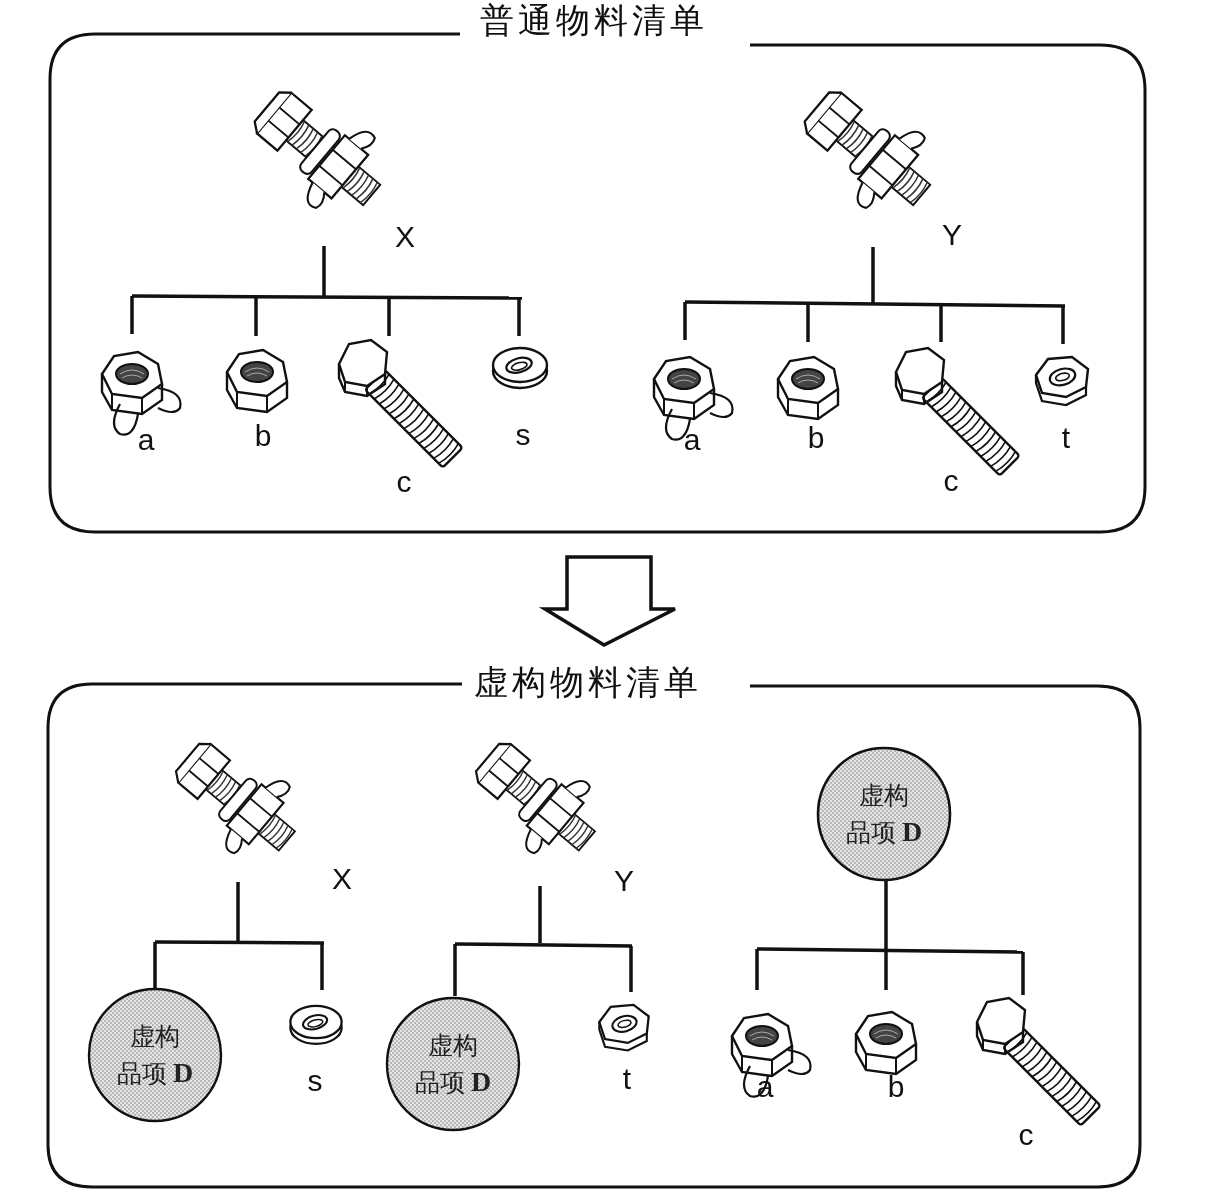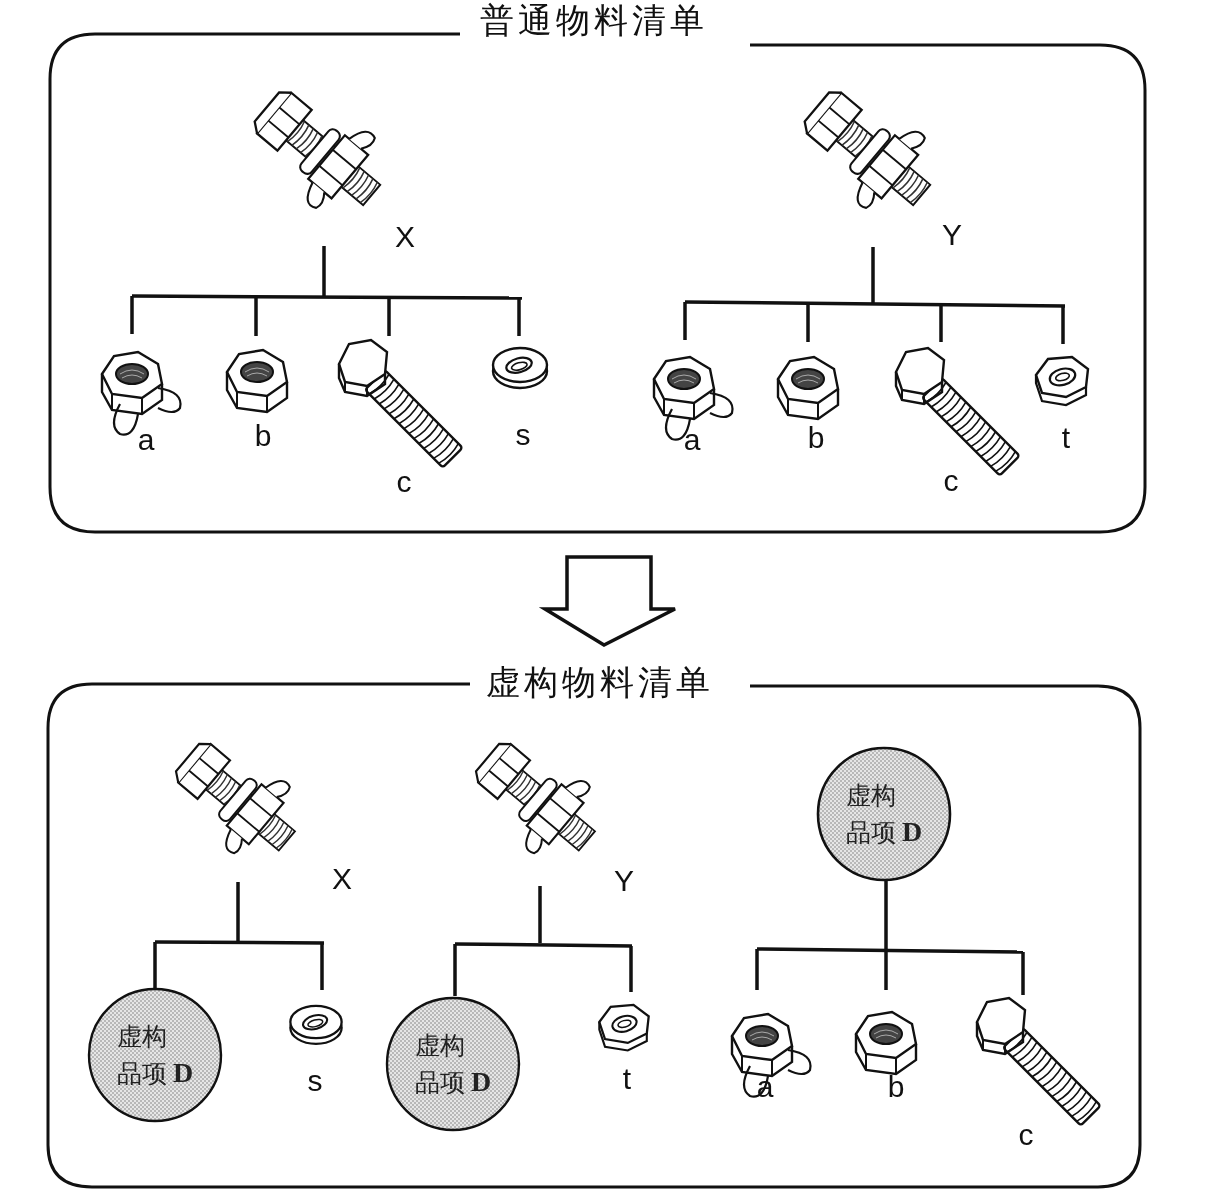--- a/index.html
+++ b/index.html
@@ -4,21 +4,21 @@
 <style>
   html, body { margin: 0; padding: 0; background: #ffffff; }
   body { width: 1215px; height: 1204px; position: relative; overflow: hidden;
          font-family: "Liberation Sans", sans-serif; color: #111; }
   svg { position: absolute; left: 0; top: 0; }
   .panel-title { position: absolute; font-family: "DejaVu Serif", serif; font-size: 34px;
                  letter-spacing: 4px; background: #fff; padding: 0 12px; line-height: 40px; color: #111; }
   .lbl { position: absolute; font-family: "Liberation Sans", sans-serif; font-size: 30px; color: #111;
          transform: translateX(-50%); line-height: 30px; }
   .phantom-text { position: absolute; font-family: "DejaVu Serif", serif; font-size: 25px; color: #222;
-                  text-align: left; transform: translate(-50%, -50%); line-height: 36px; white-space: nowrap; border-radius: 12px; }
+                  text-align: center; transform: translate(-50%, -50%); line-height: 36px; white-space: nowrap; border-radius: 12px; }
   .phantom-text .d { font-family: "Liberation Serif", serif; font-size: 28px; font-weight: bold; margin-left: 6px; }
 </style>
 </head>
 <body>
 
 <svg width="1215" height="1204" viewBox="0 0 1215 1204">
   <defs>
     <pattern id="dots" width="4" height="4" patternUnits="userSpaceOnUse">
       <rect width="4" height="4" fill="#e6e6e6"></rect>
       <rect width="2" height="2" fill="#b8b8b8"></rect>
@@ -185,21 +185,21 @@
     <line x1="757" y1="949" x2="757" y2="990"></line>
     <line x1="886" y1="952" x2="886" y2="990"></line>
     <line x1="1023" y1="952" x2="1023" y2="995"></line>
   </g>
   <use href="#wingnut" transform="translate(760,1032)"></use>
   <use href="#hexnut" transform="translate(884,1030)"></use>
   <use href="#bolt" transform="translate(1003,1028)"></use>
 </svg>
 
 <div class="panel-title" style="left:468px; top:0;">普通物料清单</div>
-<div class="panel-title" style="left:474px; top:662px;">虚构物料清单</div>
+<div class="panel-title" style="left:462px; top:662px;">虚构物料清单</div>
 
 <div class="lbl" style="left:405px; top:222px;">X</div>
 <div class="lbl" style="left:146px; top:425px;">a</div>
 <div class="lbl" style="left:263px; top:421px;">b</div>
 <div class="lbl" style="left:404px; top:467px;">c</div>
 <div class="lbl" style="left:523px; top:420px;">s</div>
 
 <div class="lbl" style="left:952px; top:220px;">Y</div>
 <div class="lbl" style="left:692px; top:425px;">a</div>
 <div class="lbl" style="left:816px; top:423px;">b</div>

